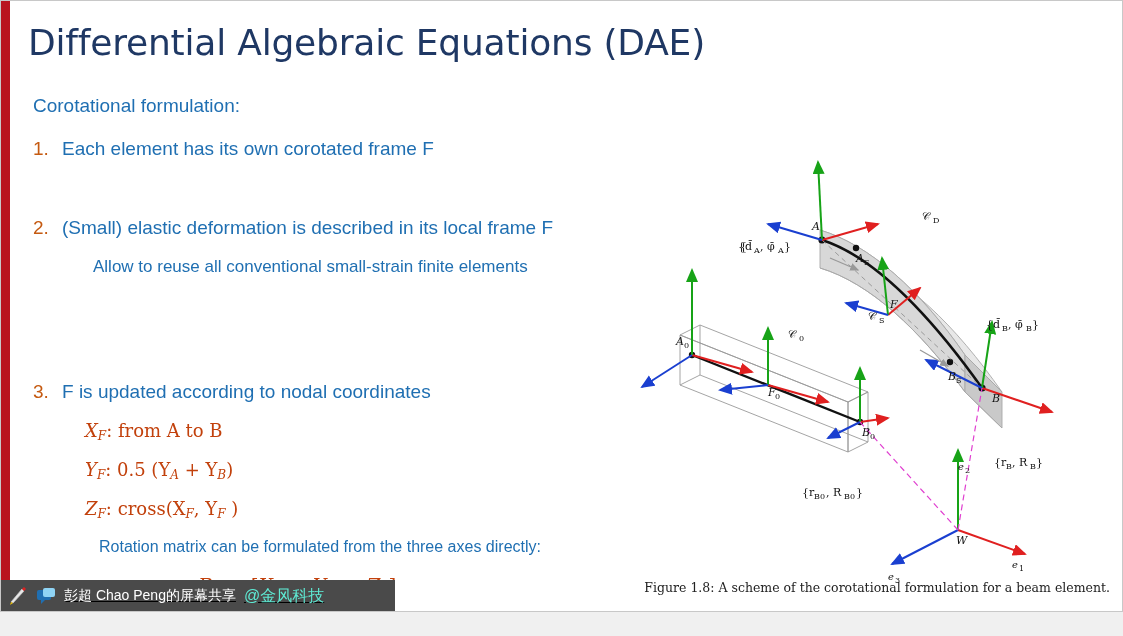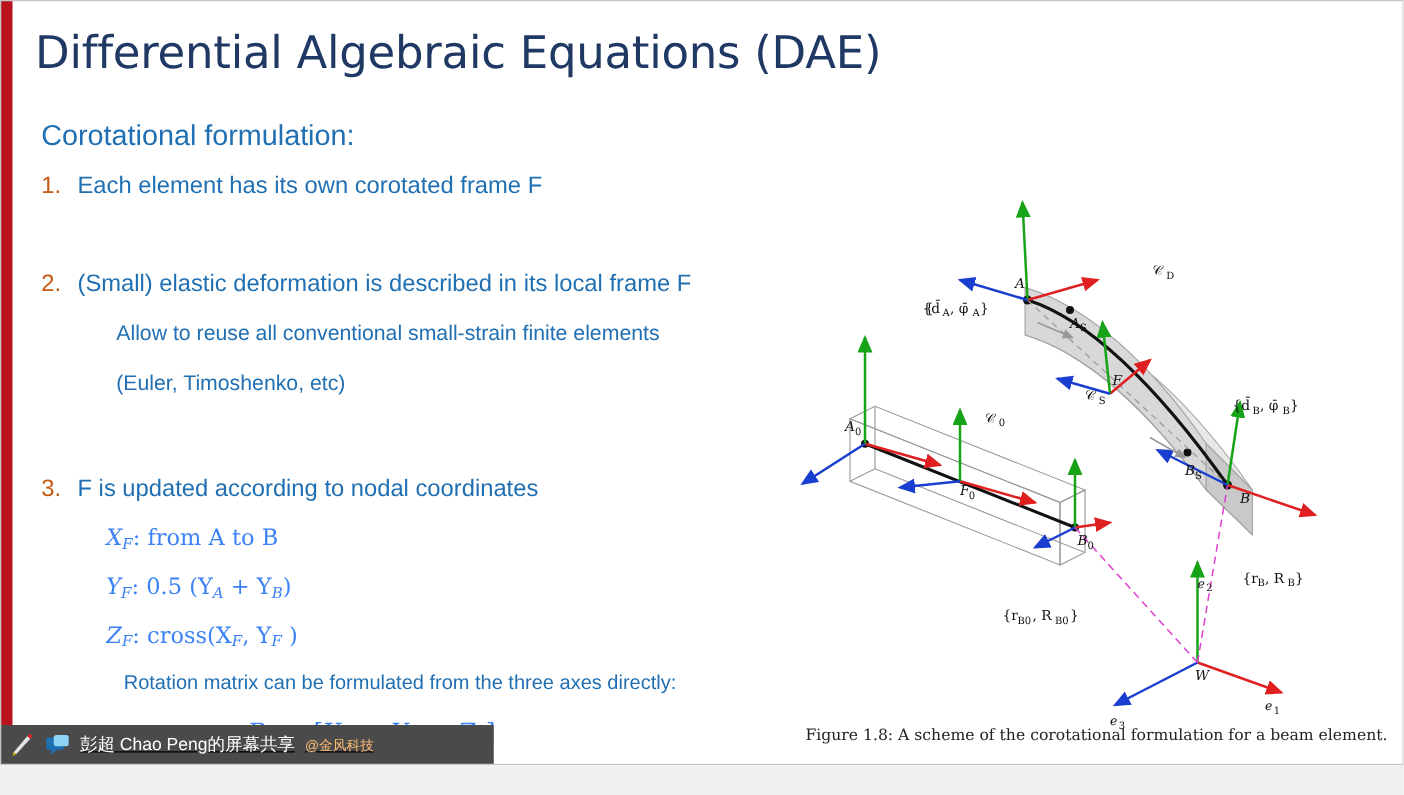--- a/index.html
+++ b/index.html
@@ -30,21 +30,21 @@
     font-size: 36px;
     color: #1f3864;
     font-family: "DejaVu Sans", sans-serif;
     letter-spacing: -0.2px;
     white-space: nowrap;
   }
   .subtitle {
     position: absolute;
     left: 33px;
     top: 95px;
-    font-size: 23px;
+    font-size: 19px;
     color: #1f6fb2;
   }
   .item {
     position: absolute;
     font-size: 19px;
     color: #1f6fb2;
   }
   .num {
     position: absolute;
     font-size: 19px;
@@ -52,21 +52,21 @@
   }
   .sub {
     position: absolute;
     font-size: 17px;
     color: #1f6fb2;
     margin-left: 31px;
   }
   .mathline {
     position: absolute;
     font-family: "DejaVu Serif", serif;
-    color: #3b82f6;
+    color: #c2410c;
     font-size: 18px;
   }
   .mathline i {
     font-style: italic;
   }
   .sub-small {
     font-size: 12px;
     vertical-align: -3px;
     font-style: italic;
   }
@@ -100,22 +100,22 @@
     padding-left: 8px;
     box-sizing: border-box;
     text-decoration: underline;
   }
   .taskbar .tb-text {
     color: #ffffff;
     font-size: 14px;
     white-space: nowrap;
   }
   .taskbar .tb-dim {
-    color: #fdba74;
-    font-size: 11px;
+    color: #5eead4;
+    font-size: 16px;
     white-space: nowrap;
   }
   .tb-icon {
     width: 20px;
     height: 20px;
     display: inline-block;
     flex: 0 0 auto;
   }
   .outer-frame {
     position: absolute;
@@ -136,21 +136,20 @@
 
   <div class="subtitle">Corotational formulation:</div>
 
   <div class="num" style="left:33px; top:138px;">1.</div>
   <div class="item" style="left:62px; top:138px;">Each element has its own corotated frame F</div>
 
   <div class="num" style="left:33px; top:217px;">2.</div>
   <div class="item" style="left:62px; top:217px;">(Small) elastic deformation is described in its local frame F</div>
 
   <div class="sub" style="left:62px; top:257px;">Allow to reuse all conventional small-strain finite elements</div>
-  <div class="sub" style="left:62px; top:297px;">(Euler, Timoshenko, etc)</div>
 
   <div class="num" style="left:33px; top:381px;">3.</div>
   <div class="item" style="left:62px; top:381px;">F is updated according to nodal coordinates</div>
 
   <div class="mathline" style="left:85px; top:420px;">
     <i>X</i><span class="sub-small">F</span><span>:  from A to B</span>
   </div>
 
   <div class="mathline" style="left:85px; top:459px;">
     <i>Y</i><span class="sub-small">F</span><span>:  0.5 (Y</span><span class="sub-small">A</span><span> + Y</span><span class="sub-small">B</span><span>)</span>

